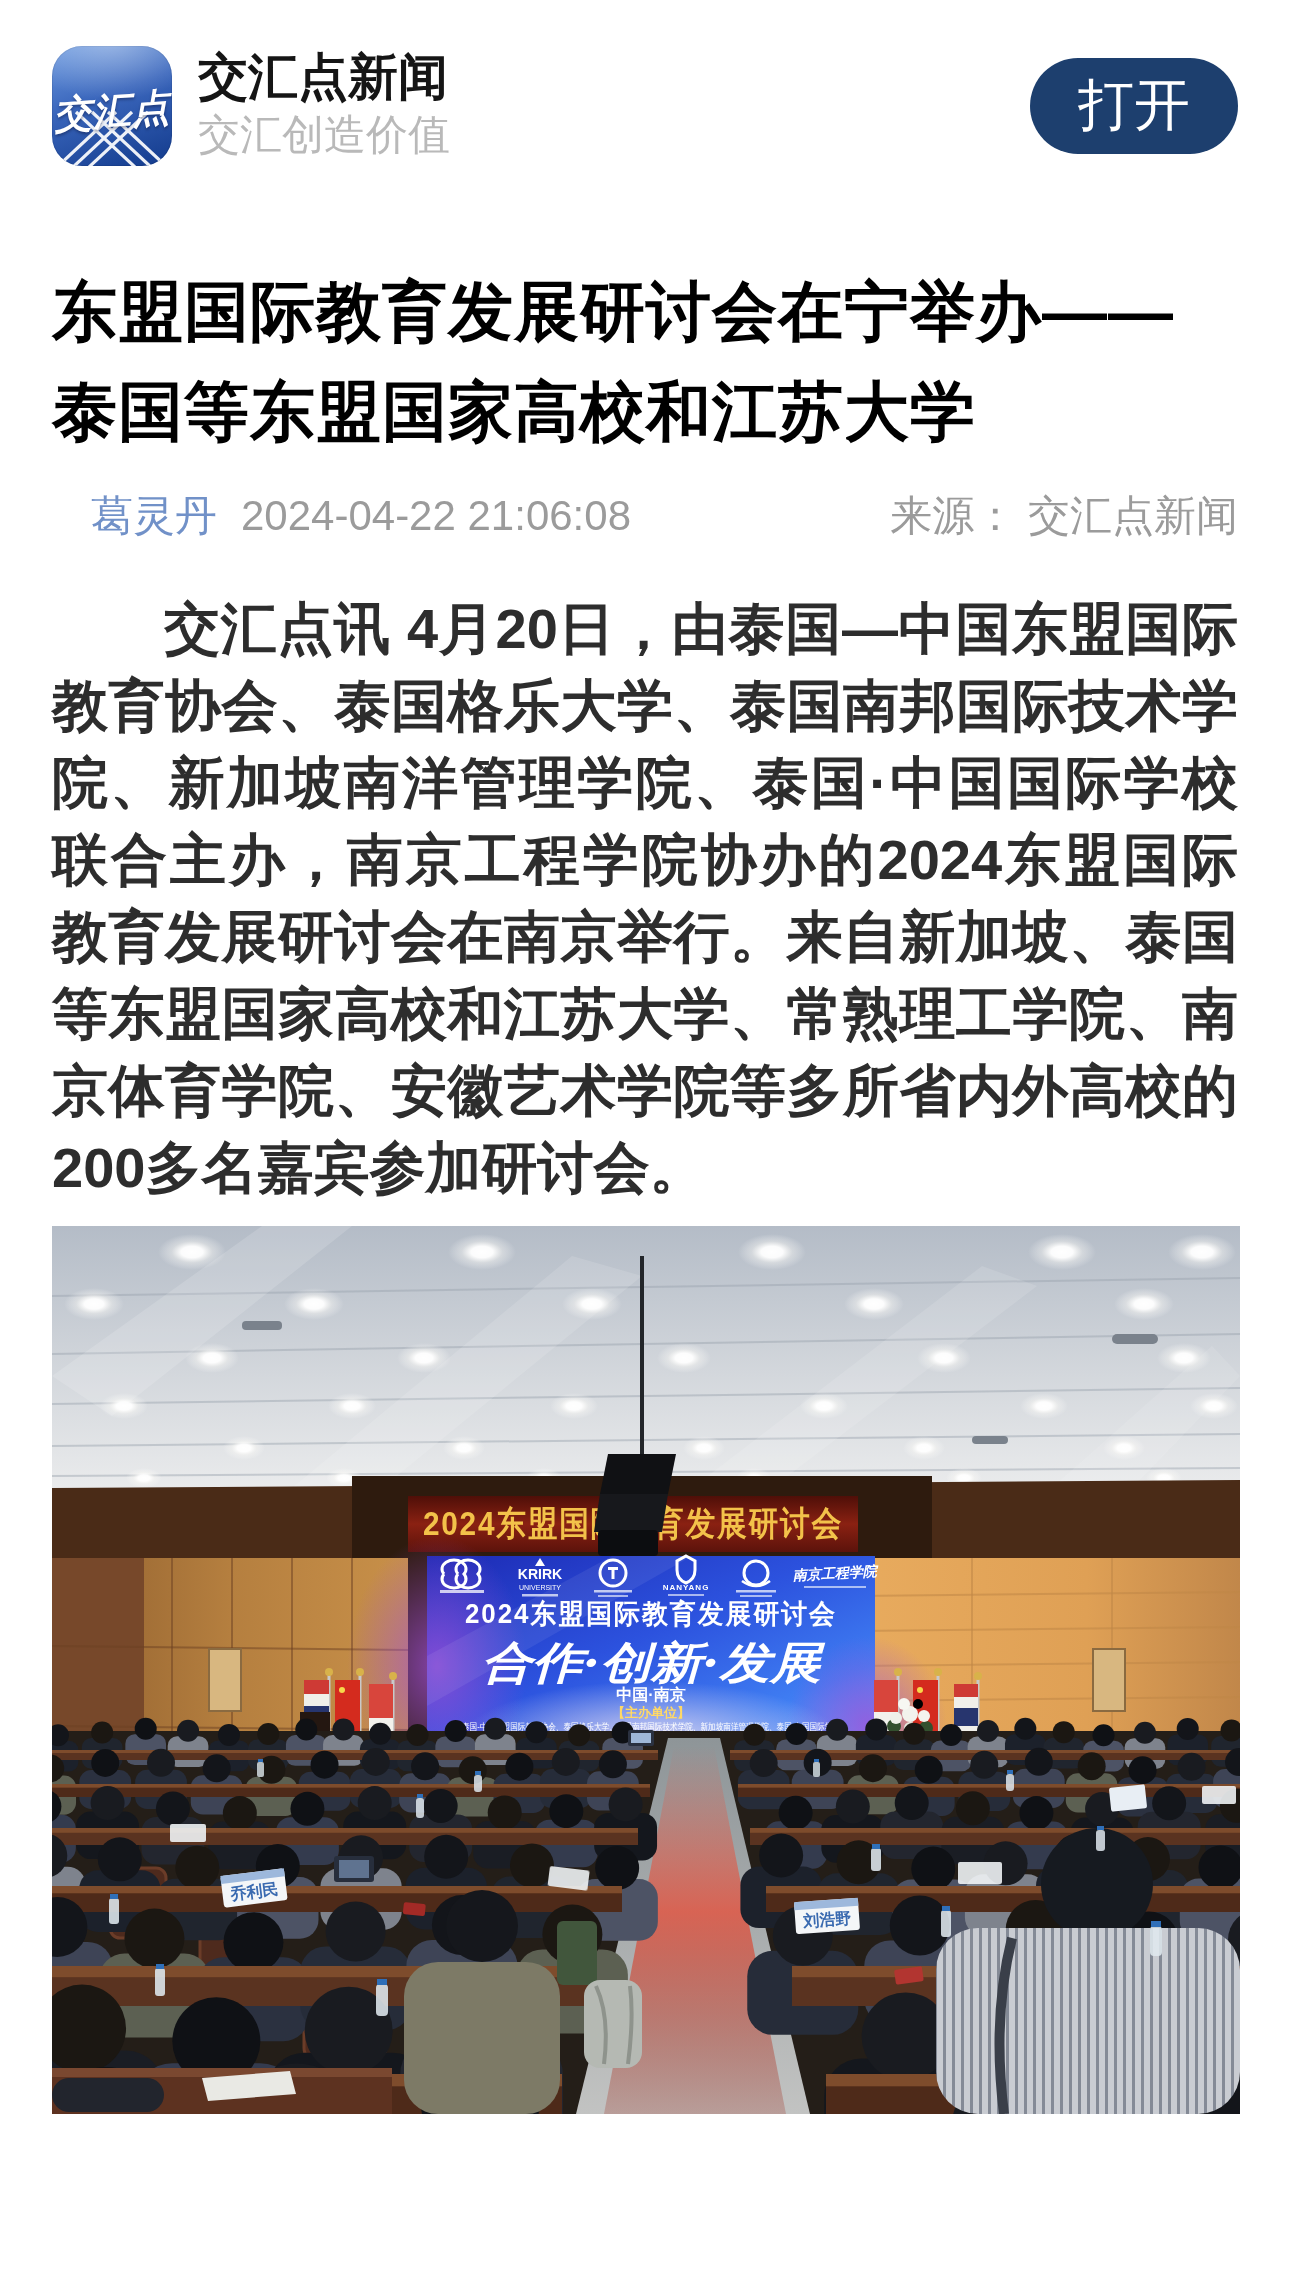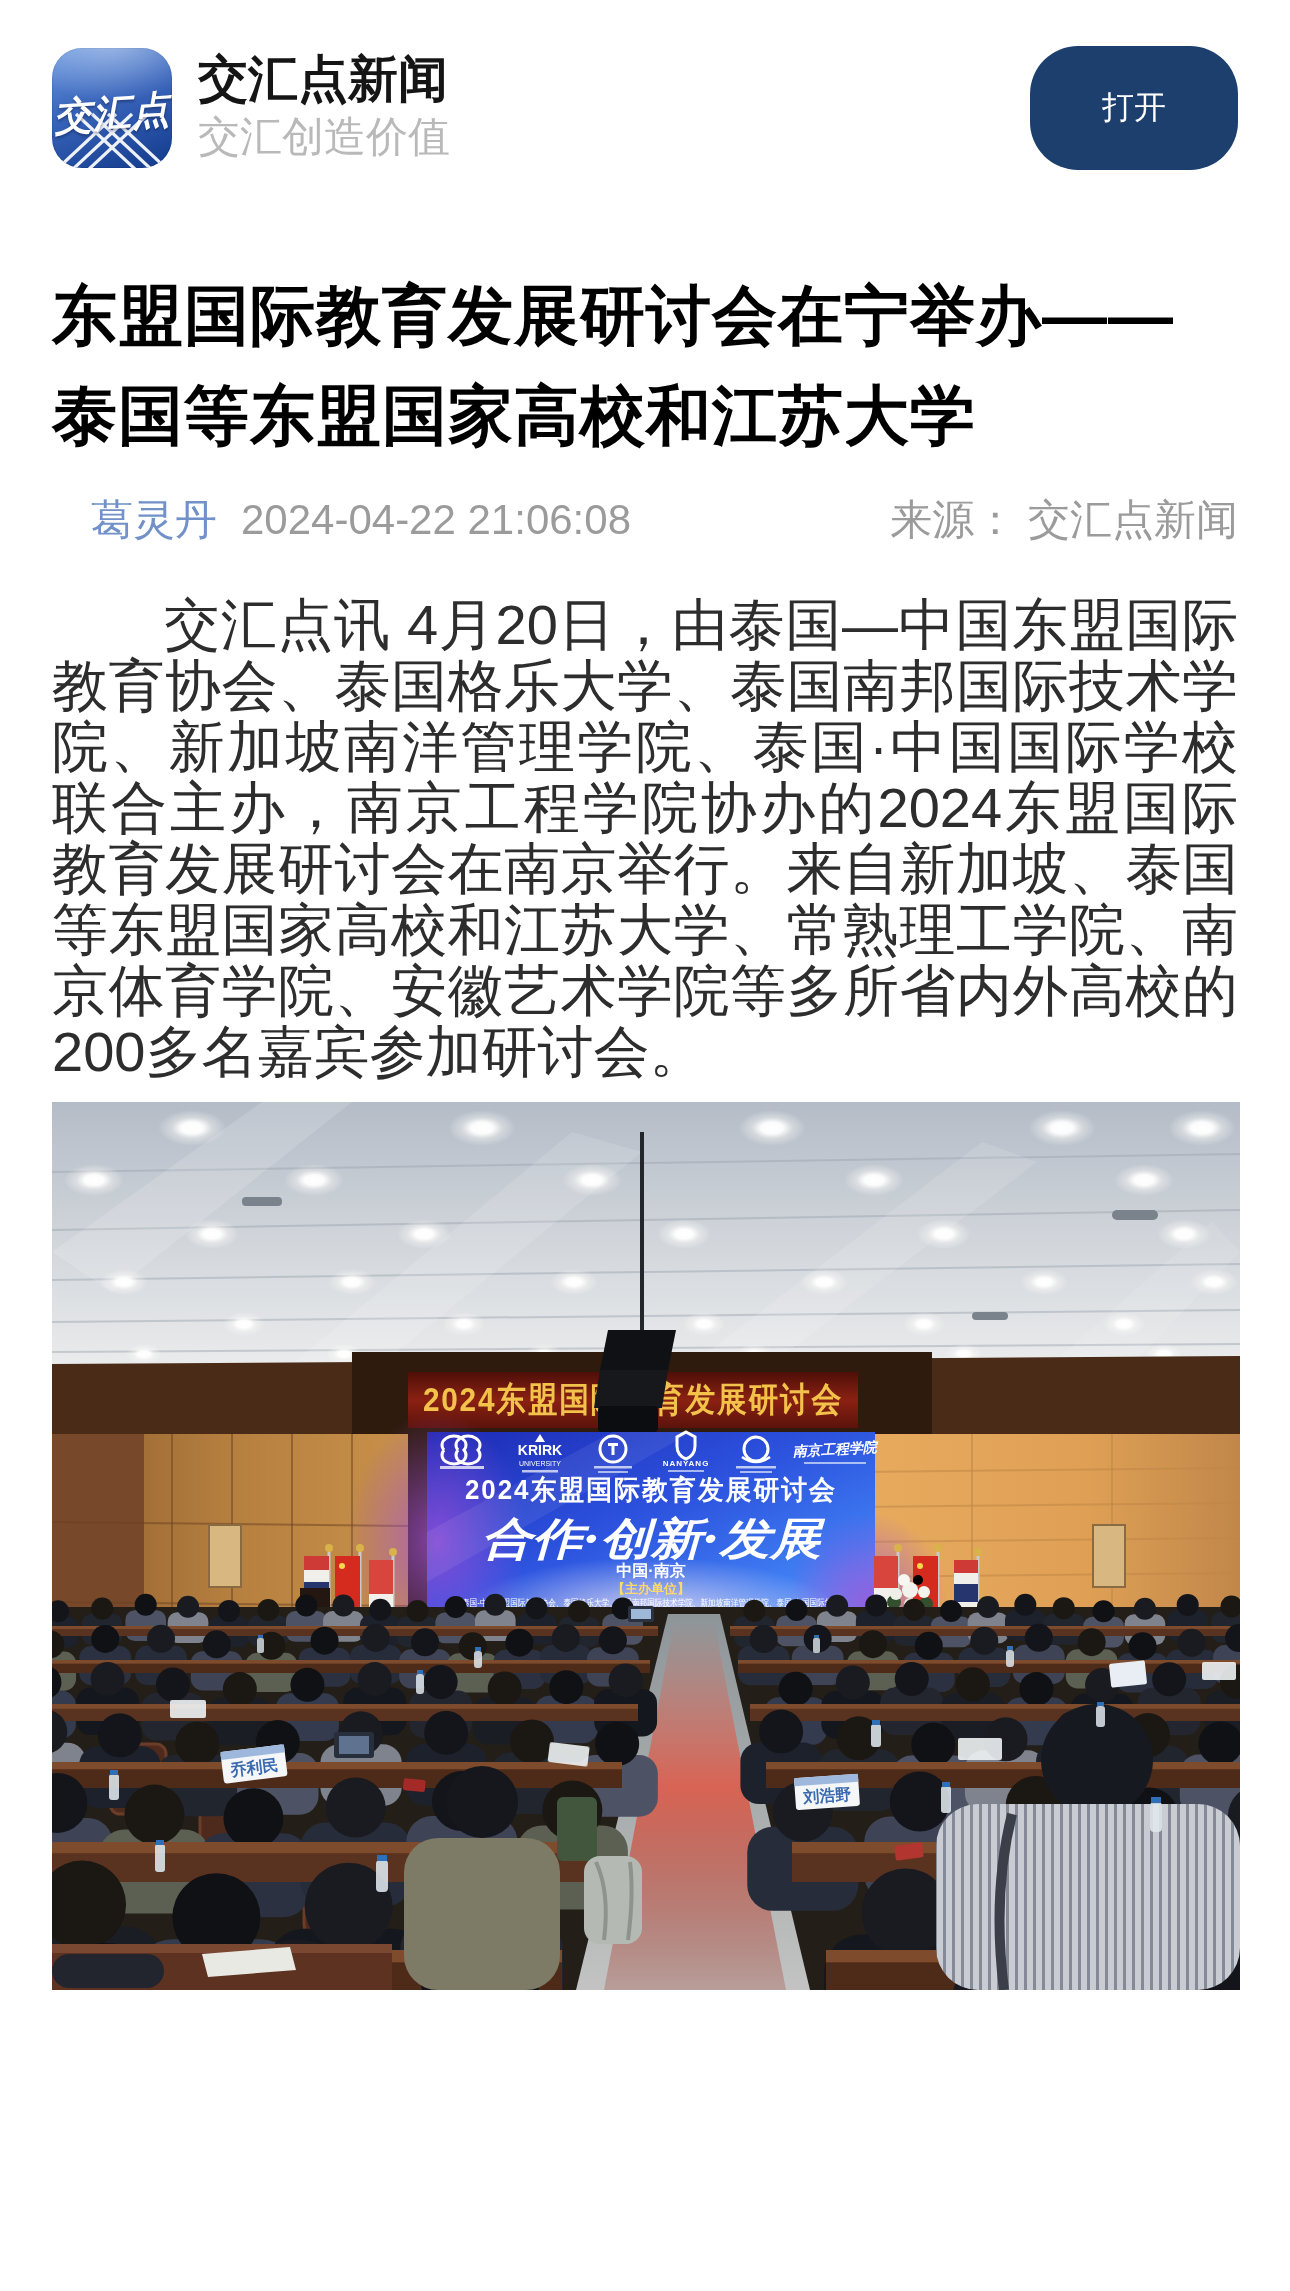--- a/index.html
+++ b/index.html
@@ -25,38 +25,38 @@
     position:absolute;left:0;right:0;top:40px;text-align:center;color:#fff;
     font-family:"DejaVu Serif","Liberation Serif",serif;font-weight:bold;font-style:italic;
     font-size:38px;letter-spacing:1px;transform:rotate(-4deg);text-shadow:0 2px 3px rgba(0,0,30,.35);
     white-space:nowrap;
   }
   .app-icon svg{position:absolute;left:0;bottom:-4px;}
   .app-meta{margin-left:26px;flex:1;min-width:0;}
   .app-name{font-size:50px;font-weight:700;color:#151515;line-height:1.15;}
   .app-tagline{font-size:42px;color:#b9b9b9;}
   .open-btn{
-    width:208px;height:124px;border:none;border-radius:48px;background:#1d3f6e;color:#fff;
-    font-size:32px;font-family:inherit;display:flex;align-items:center;justify-content:center;
+    width:208px;height:96px;border:none;border-radius:48px;background:#1d3f6e;color:#fff;
+    font-size:56px;font-family:inherit;display:flex;align-items:center;justify-content:center;
     flex:none;cursor:pointer;
   }
 
   
   .article-title{
     margin:96px 30px 0 0;font-size:65px;line-height:100px;letter-spacing:1px;
     font-weight:700;color:#000;
   }
   .channel-line{margin-top:34px;font-size:40px;color:#a3a3a3;}
   .meta-row{margin-top:26px;display:flex;align-items:baseline;font-size:42px;white-space:nowrap;}
   .author{color:#7191c8;margin-left:39px;}
   .pub-date{color:#9b9b9b;margin-left:24px;}
   .source{color:#9b9b9b;margin-left:auto;}
   .body-text{
-    margin:46px 0 0 0;font-size:56px;line-height:61px;color:#2d2d2d;
-    text-align:justify;text-justify:inter-ideograph;text-indent:2em;
+    margin:46px 0 0 0;font-size:56px;line-height:77px;color:#2d2d2d;
+    text-align:justify;text-justify:inter-ideograph;text-indent:2em;font-weight:bold;
   }
   figure.article-photo{margin:20px 0 0 0;width:1188px;height:888px;}
   figure.article-photo svg{display:block;}
 </style>
 </head>
 <body>
 
 <div class="page">
 
   <header class="app-header">

